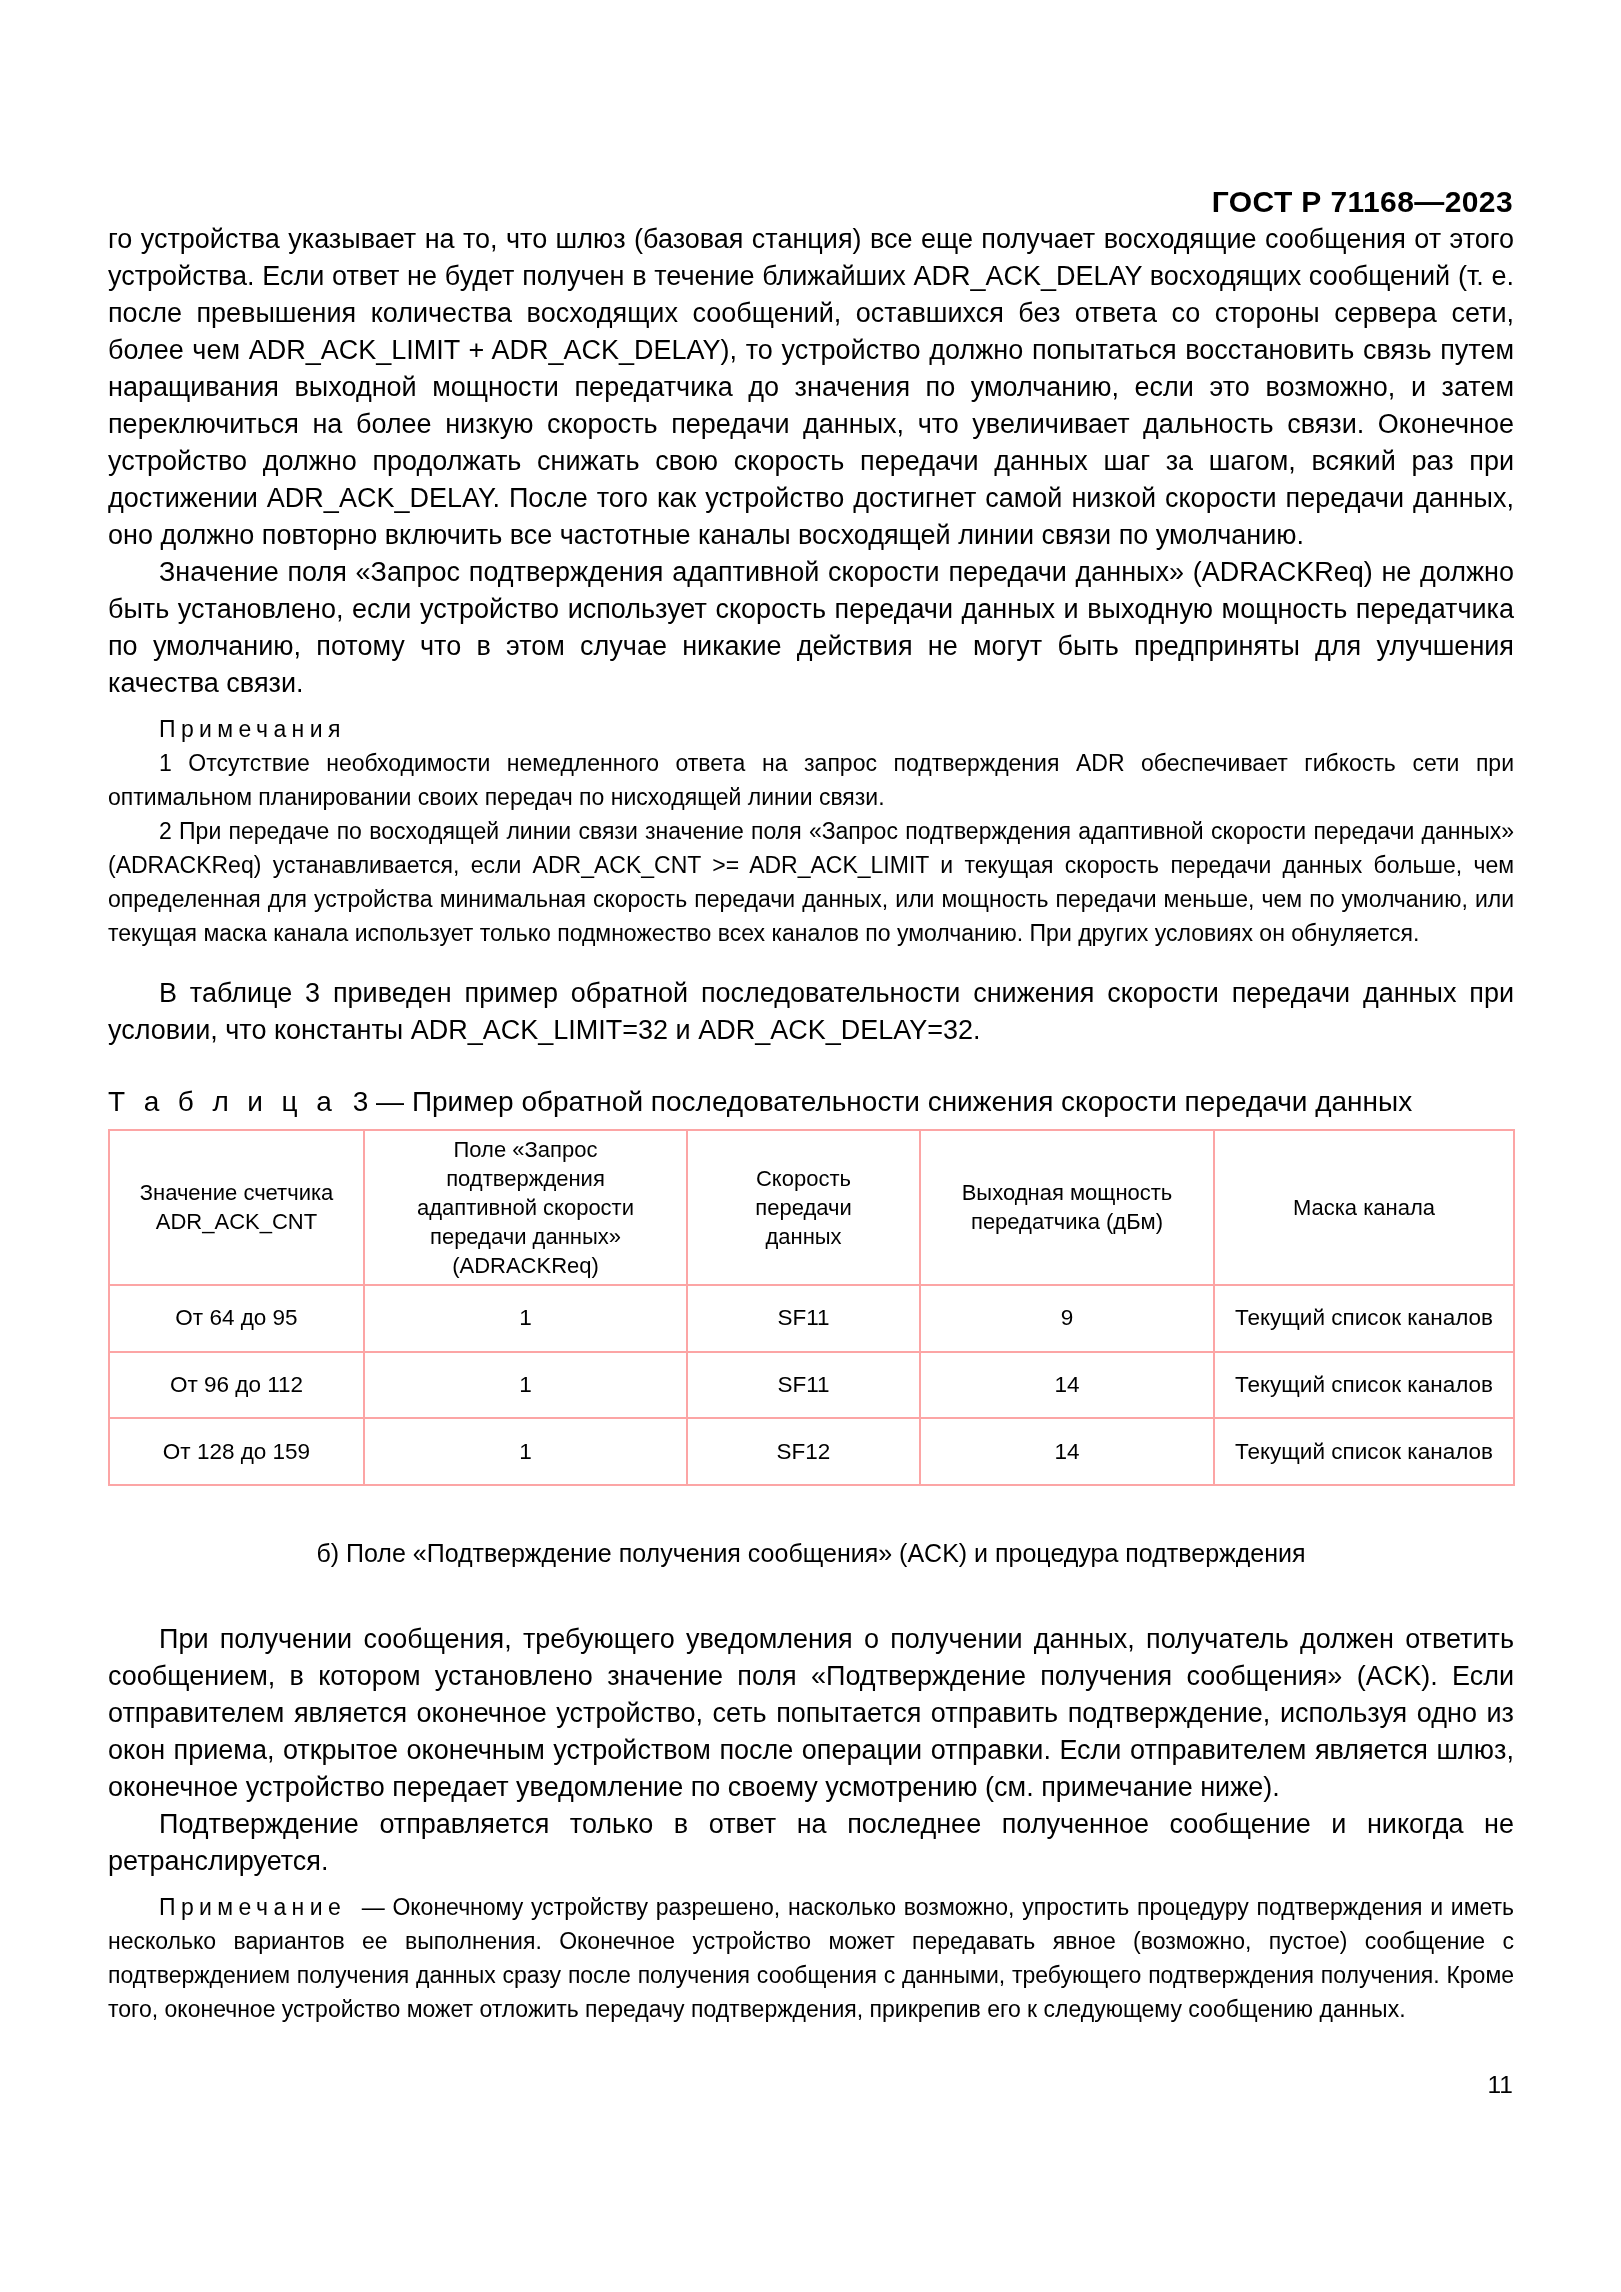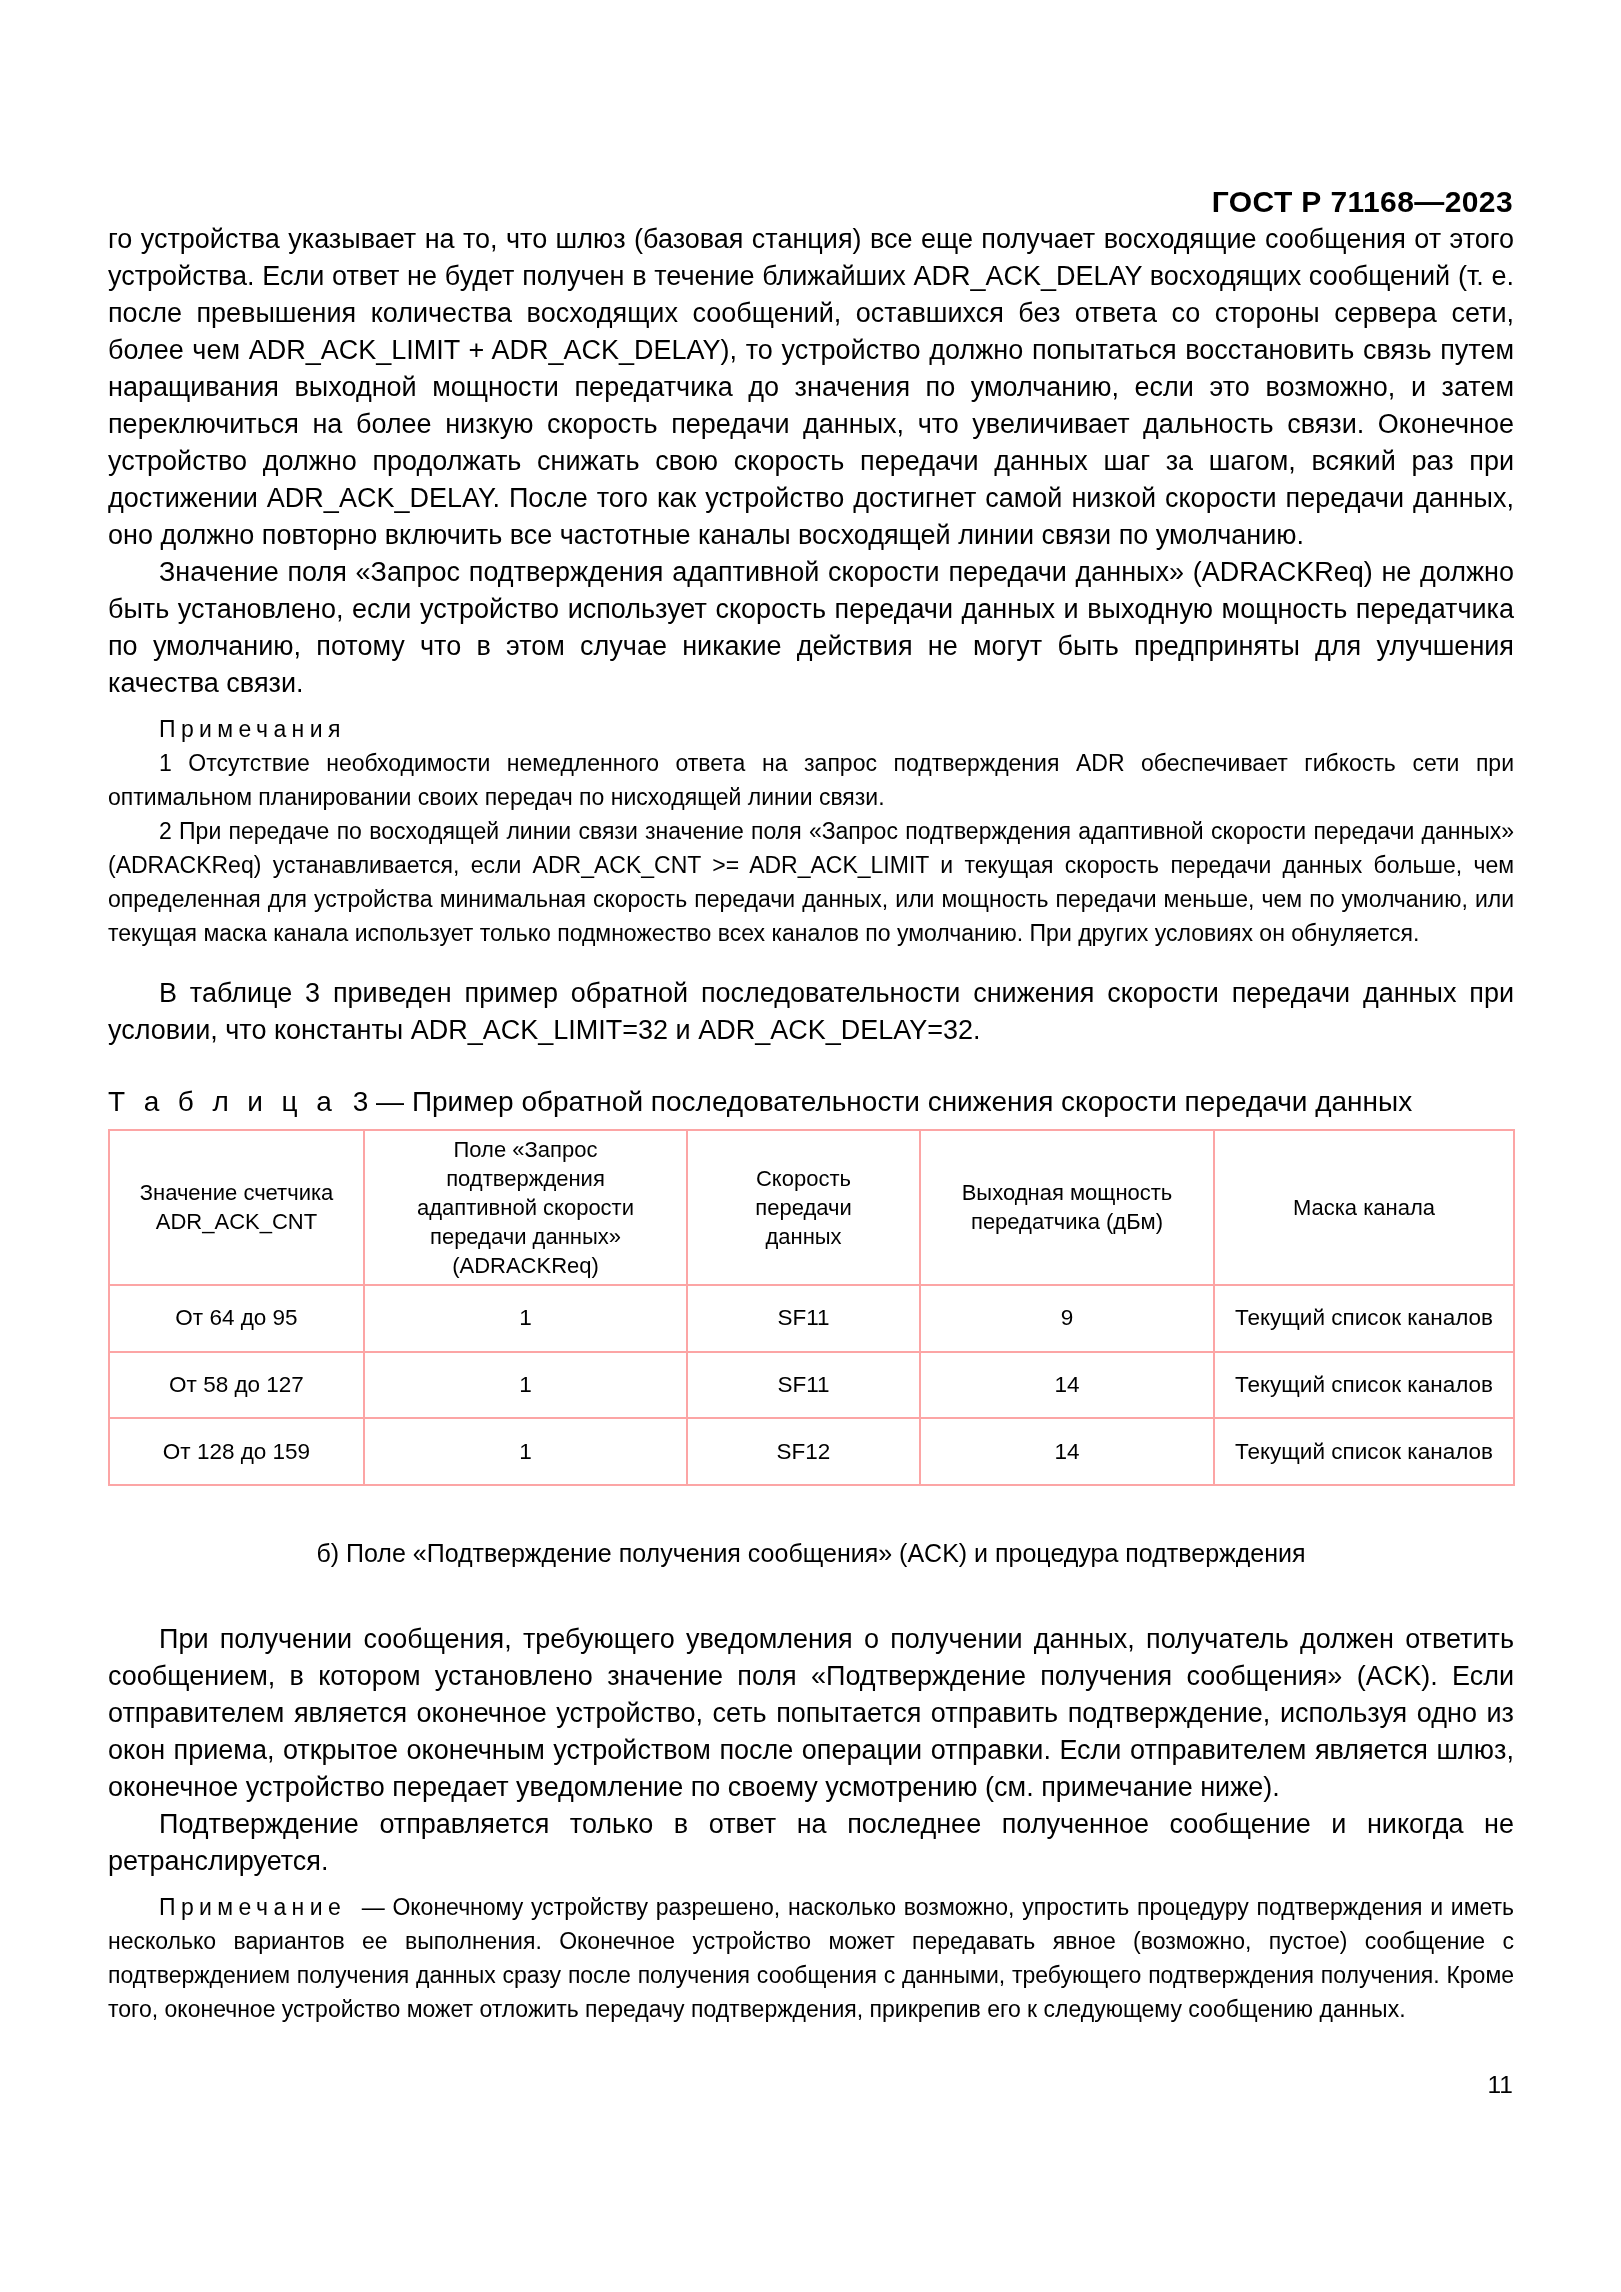--- a/index.html
+++ b/index.html
@@ -159,21 +159,21 @@
           <td>Маска канала</td>
         </tr>
         <tr class="data">
           <td>От 64 до 95</td>
           <td>1</td>
           <td>SF11</td>
           <td>9</td>
           <td>Текущий список каналов</td>
         </tr>
         <tr class="data">
-          <td>От 58 до 127</td>
+          <td>От 96 до 112</td>
           <td>1</td>
           <td>SF11</td>
           <td>14</td>
           <td>Текущий список каналов</td>
         </tr>
         <tr class="data">
           <td>От 128 до 159</td>
           <td>1</td>
           <td>SF12</td>
           <td>14</td>

